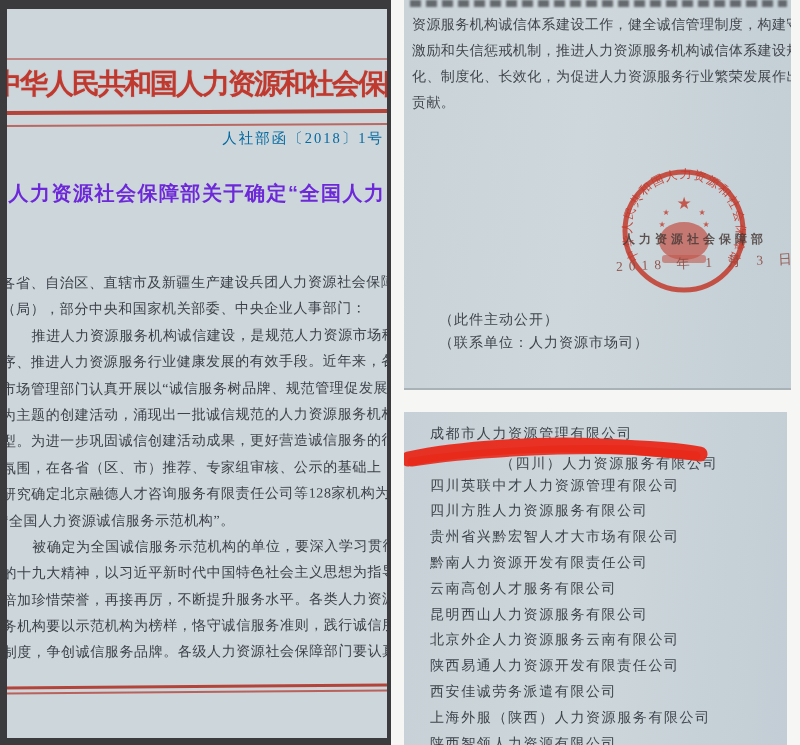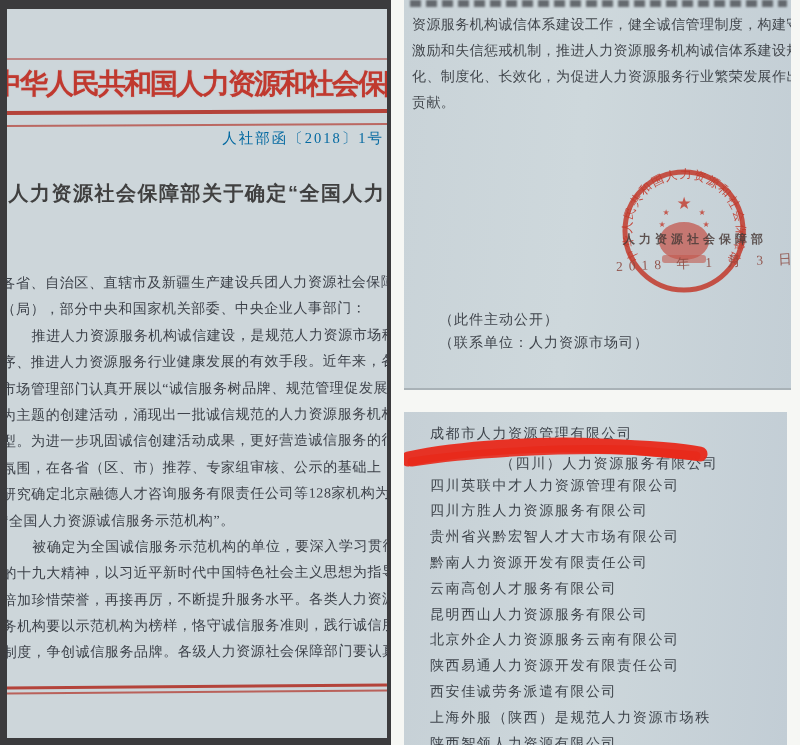--- a/index.html
+++ b/index.html
@@ -25,21 +25,21 @@
   }
   .rule-thick{position:absolute;left:0;width:100%;height:4px;background:#b4433a;transform:rotate(-.3deg);}
   .rule-thin{position:absolute;left:0;width:100%;height:2px;background:rgba(180,67,58,.75);transform:rotate(-.3deg);}
   #doc-number{
     position:absolute;top:120px;right:3px;font-size:14.5px;color:#0369a1;
     letter-spacing:2px;
   }
   .doc-title{
     position:absolute;left:0;width:100%;text-align:center;white-space:nowrap;
     font-family:"Liberation Sans", sans-serif;font-weight:bold;
-    font-size:20px;color:#404040;letter-spacing:1.5px;
+    font-size:20px;color:#6d28d9;letter-spacing:1.5px;
   }
   #p1-body{position:absolute;top:261px;left:0;width:100%;transform:rotate(-.2deg);}
   #p1-body .bl{
     white-space:nowrap;height:26.4px;line-height:26.4px;
     font-size:14px;letter-spacing:.6px;color:#3d424a;margin-left:-5px;
   }
   #p1-body .indent{padding-left:30px;}
   #p1-footer{position:absolute;left:0;width:100%;top:676px;transform:rotate(-.45deg);}
   #p1-footer .f1{height:3px;background:#b4433a;margin-bottom:3px;}
   #p1-footer .f2{height:2px;background:rgba(180,67,58,.8);}
@@ -159,21 +159,21 @@
     <div class="company hidden-under-marker">（四川）人力资源服务有限公司</div>
     <div class="company">四川英联中才人力资源管理有限公司</div>
     <div class="company">四川方胜人力资源服务有限公司</div>
     <div class="company">贵州省兴黔宏智人才大市场有限公司</div>
     <div class="company">黔南人力资源开发有限责任公司</div>
     <div class="company">云南高创人才服务有限公司</div>
     <div class="company">昆明西山人力资源服务有限公司</div>
     <div class="company">北京外企人力资源服务云南有限公司</div>
     <div class="company">陕西易通人力资源开发有限责任公司</div>
     <div class="company">西安佳诚劳务派遣有限公司</div>
-    <div class="company">上海外服（陕西）是规范人力资源市场秩</div>
+    <div class="company">上海外服（陕西）人力资源服务有限公司</div>
     <div class="company">陕西智领人力资源有限公司</div>
   </div>
   <svg id="marker-svg" width="387" height="100" viewBox="0 0 387 100">
     <path d="M 8,47 C 60,36 140,31 200,34 C 250,36 285,39 300,42" fill="none" stroke-width="15" stroke-linecap="round" opacity="0.95" stroke="#e8291b"></path>
     <path d="M 12,50 C 70,41 160,36 230,38 L 296,44" fill="none" stroke-width="9" stroke-linecap="round" opacity="0.9" stroke="#e8291b"></path>
   </svg>
 </div>
 
 <div class="white-edge" style="left:391px;top:0;width:13px;height:745px"></div>
 <div class="white-edge" style="left:404px;top:390px;width:396px;height:22px"></div>

